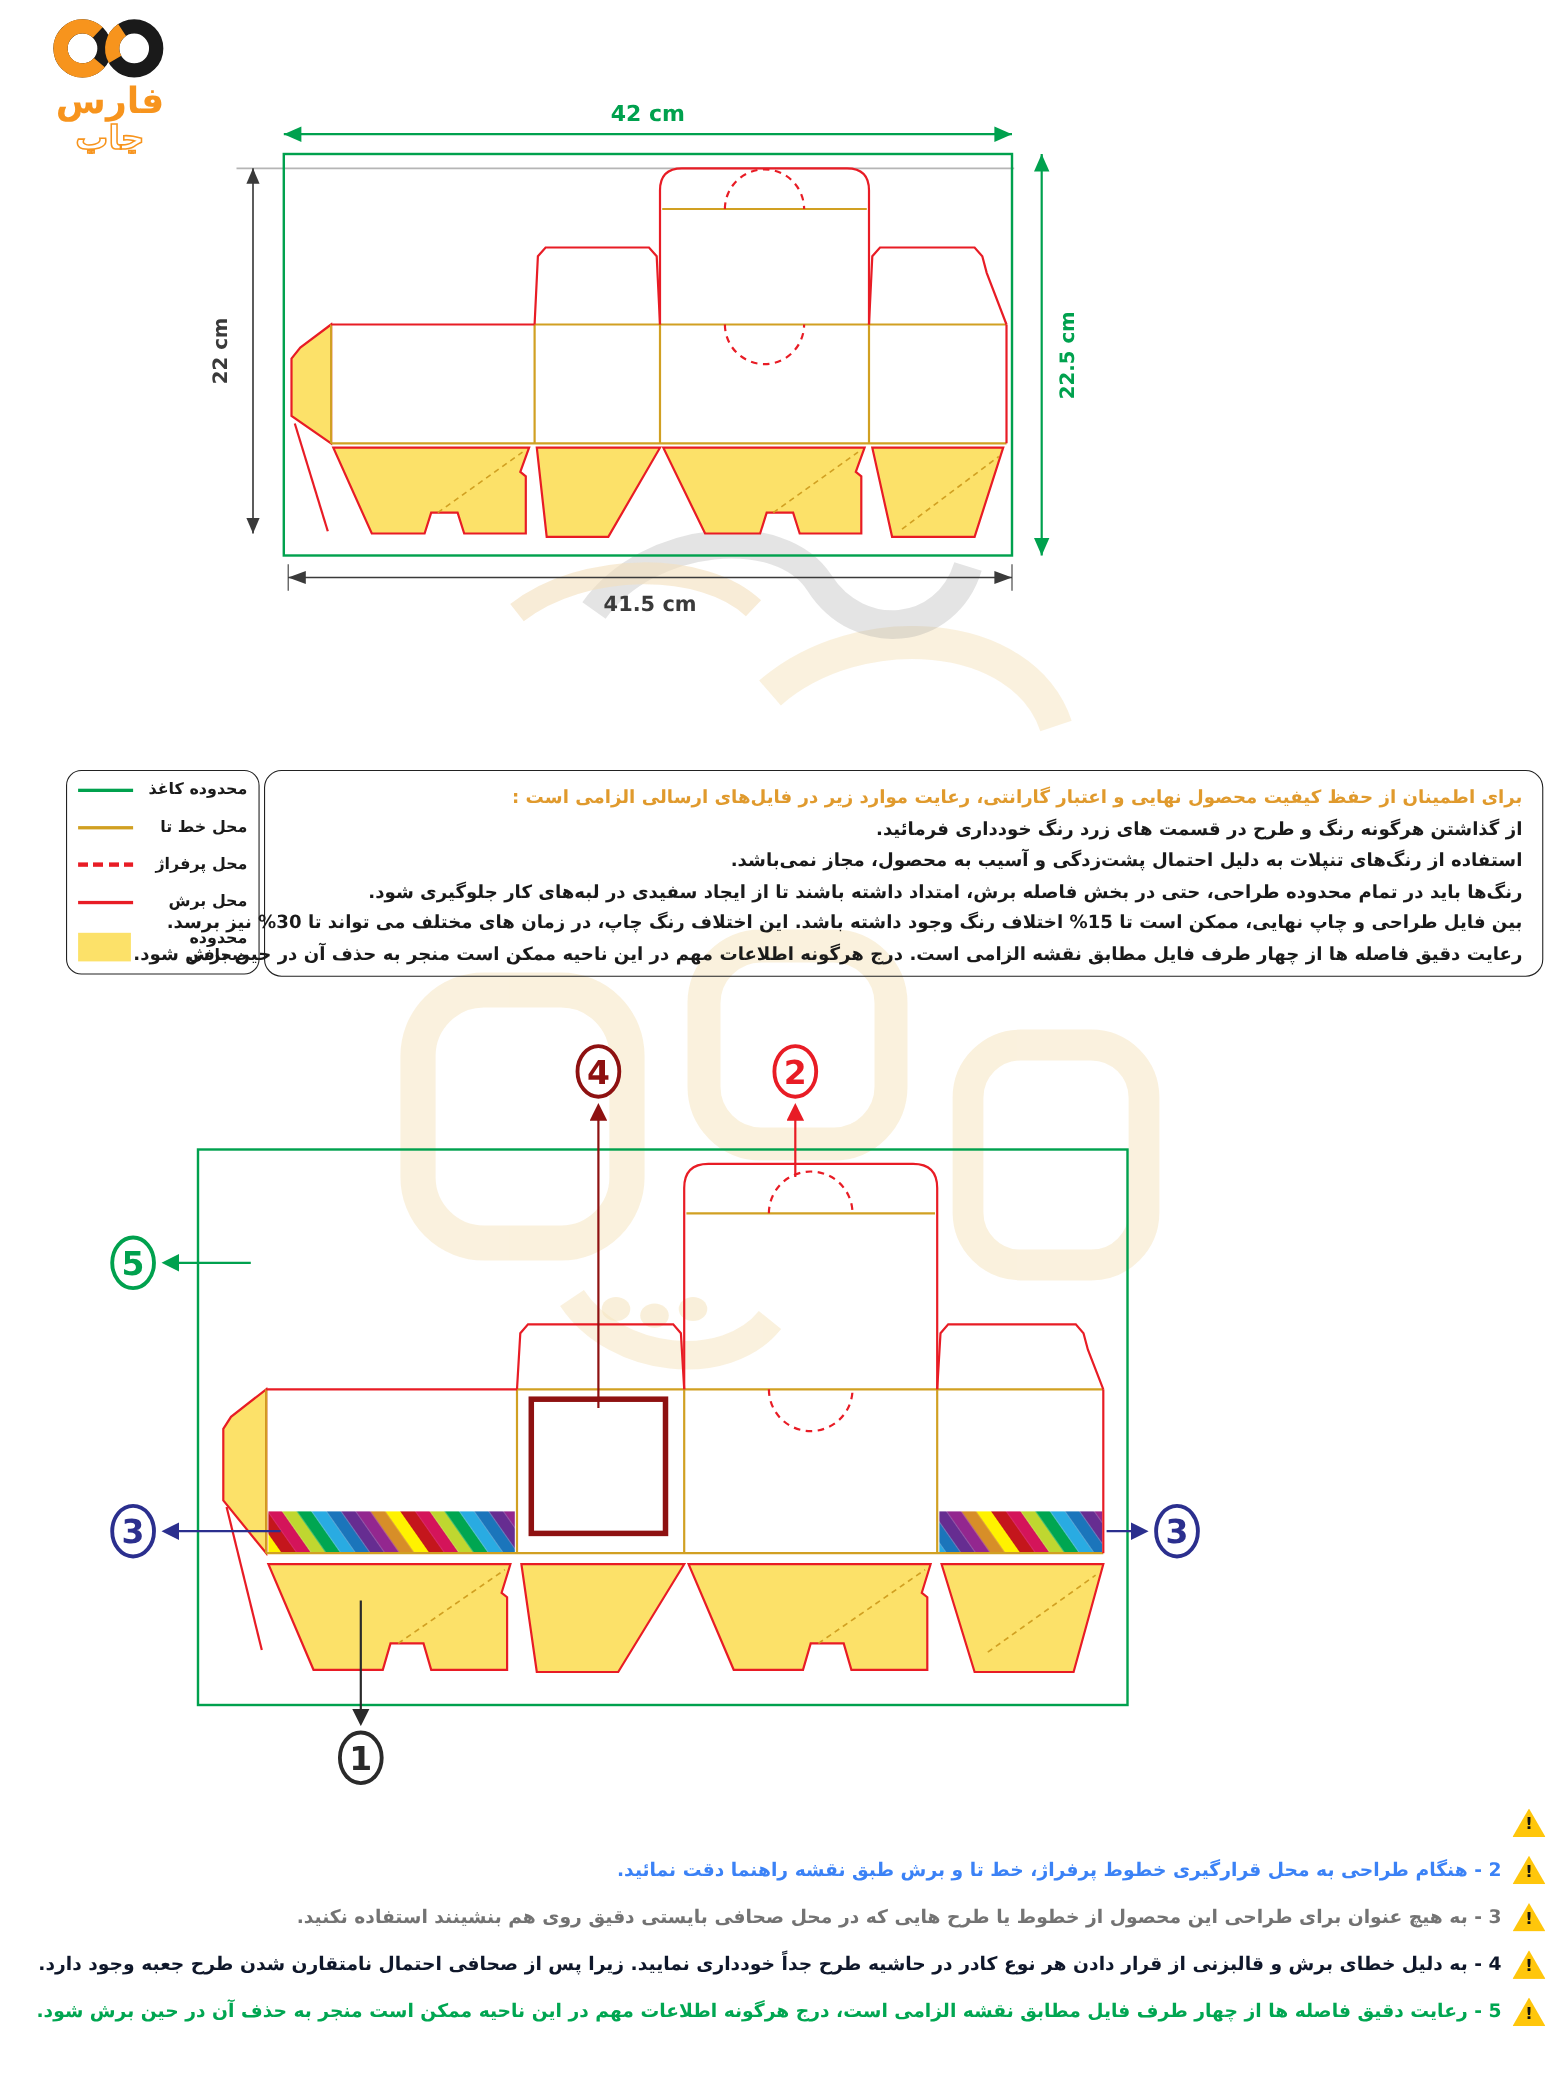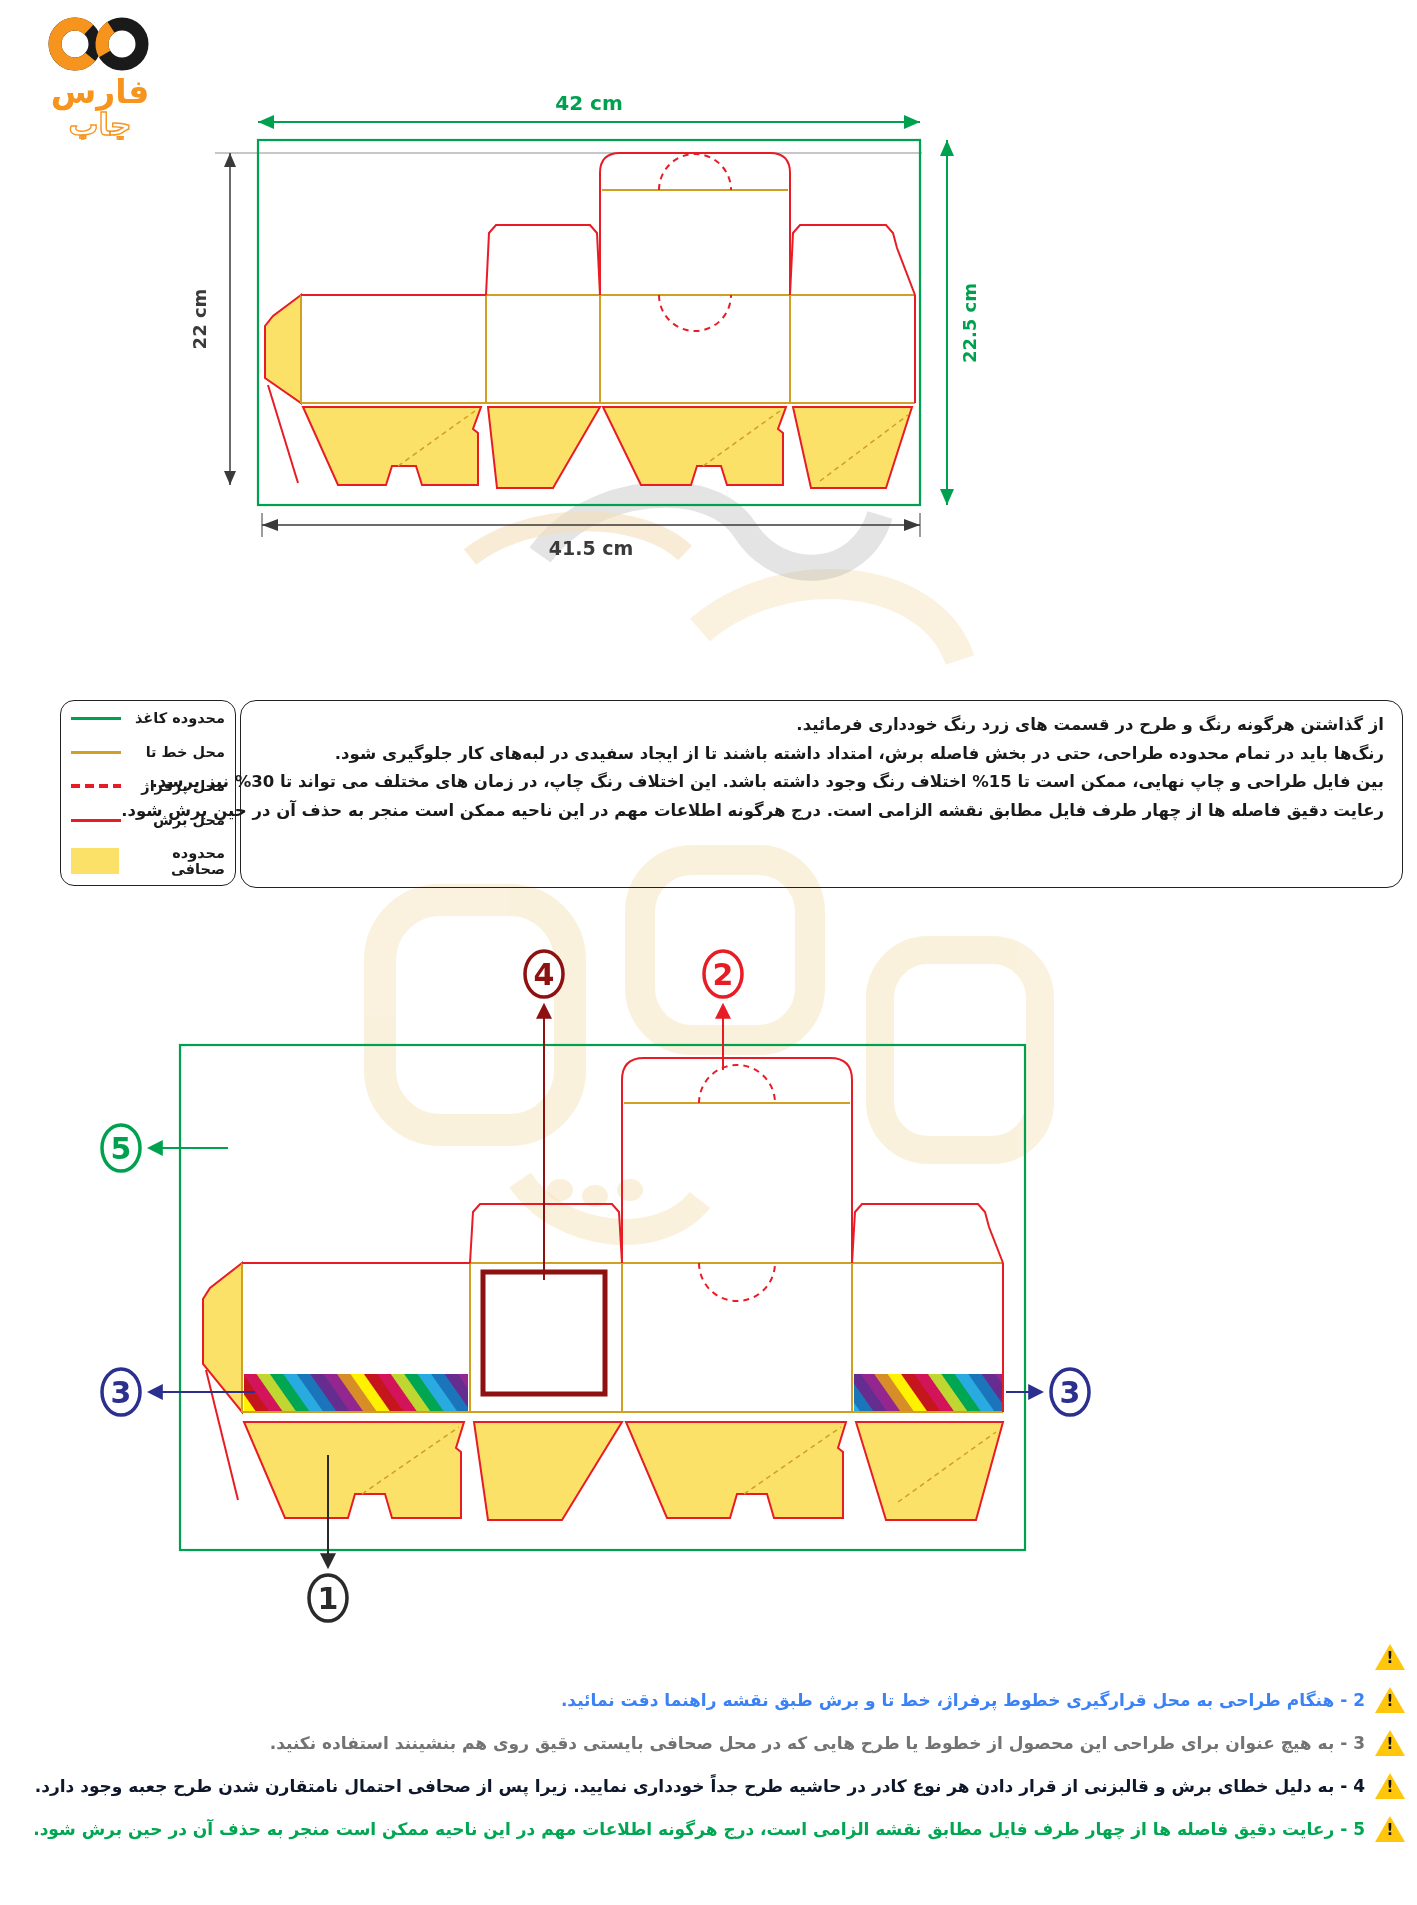--- a/index.html
+++ b/index.html
@@ -177,21 +177,23 @@
       <span class="lg-label">محل برش</span>
       <span class="sw sw-cut"></span>
     </div>
     <div class="lg-row">
       <span class="lg-label">محدوده صحافی</span>
       <span class="sw sw-bind"></span>
     </div>
   </div>
 
   <div id="notice">
+    <div class="n-orange">برای اطمینان از حفظ کیفیت محصول نهایی و اعتبار گارانتی، رعایت موارد زیر در فایل‌های ارسالی الزامی است :</div>
     <div>از گذاشتن هرگونه رنگ و طرح در قسمت های زرد رنگ خودداری فرمائید.</div>
+    <div>استفاده از رنگ‌های تنپلات به دلیل احتمال پشت‌زدگی و آسیب به محصول، مجاز نمی‌باشد.</div>
     <div>رنگ‌ها باید در تمام محدوده طراحی، حتی در بخش فاصله برش، امتداد داشته باشند تا از ایجاد سفیدی در لبه‌های کار جلوگیری شود.</div>
     <div>بین فایل طراحی و چاپ نهایی، ممکن است تا 15% اختلاف رنگ وجود داشته باشد. این اختلاف رنگ چاپ، در زمان های مختلف می تواند تا 30% نیز برسد.</div>
     <div>رعایت دقیق فاصله ها از چهار طرف فایل مطابق نقشه الزامی است. درج هرگونه اطلاعات مهم در این ناحیه ممکن است منجر به حذف آن در حین برش شود.</div>
   </div>
 
   <svg class="abs" style="left:60px;top:940px;" width="1100" height="700" viewBox="0 0 1100 700">
     <defs>
       <pattern id="rainbowPat" patternUnits="userSpaceOnUse" width="110" height="110" patternTransform="rotate(-35)">
         <rect x="0" width="11" height="110" fill="#C4161C"></rect>
         <rect x="11" width="11" height="110" fill="#D4145A"></rect>

